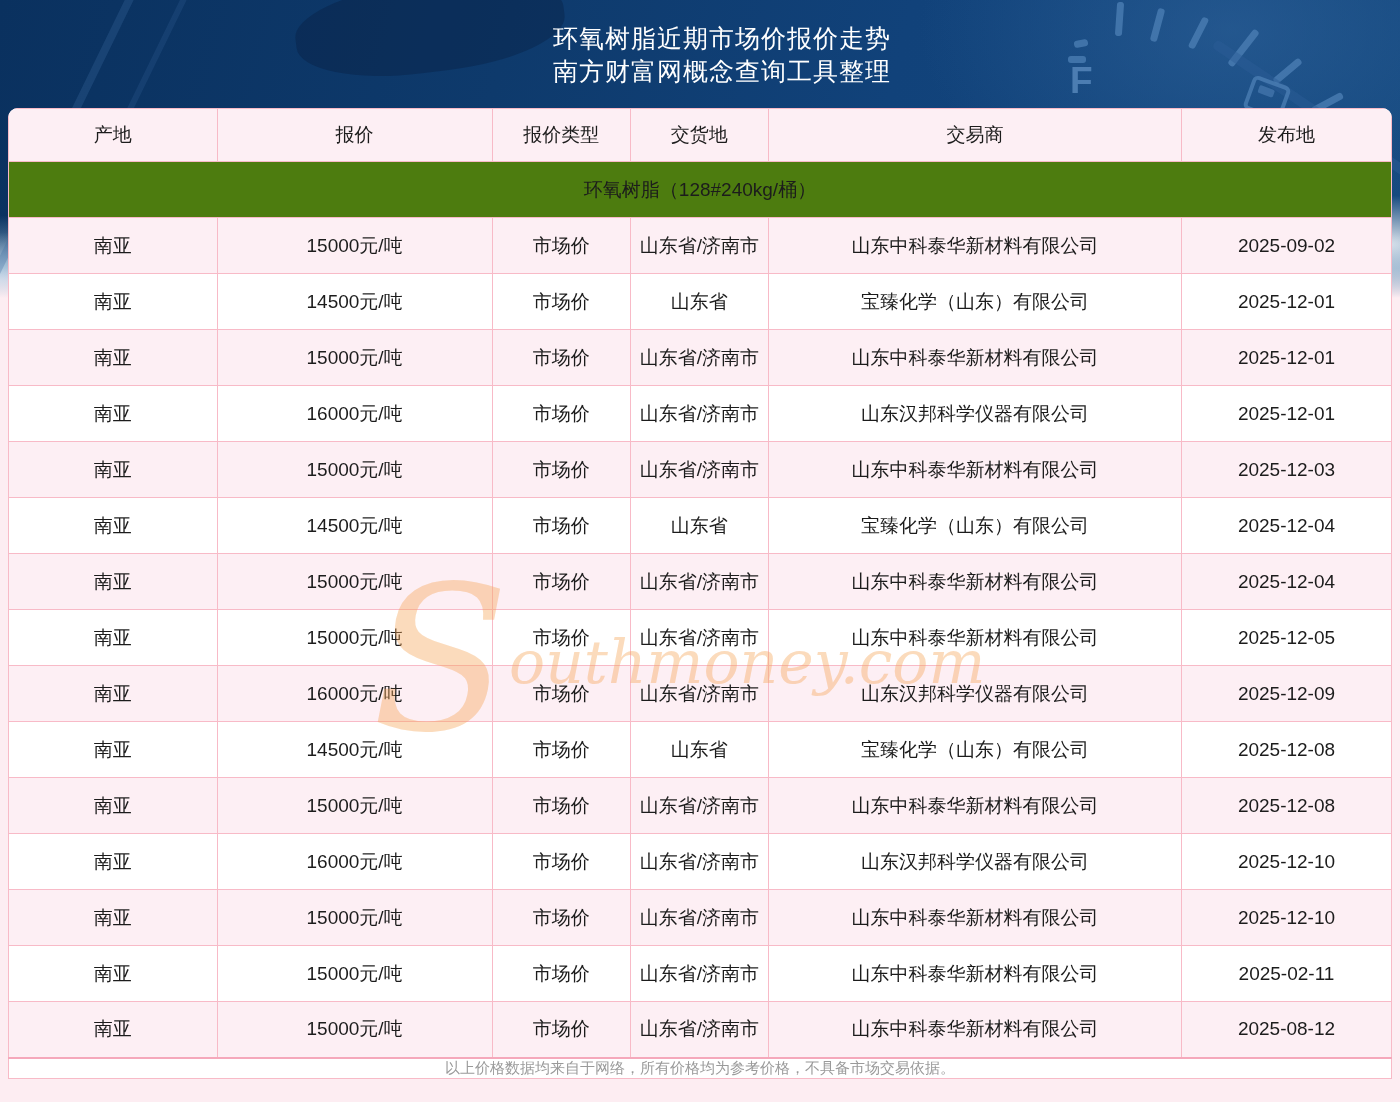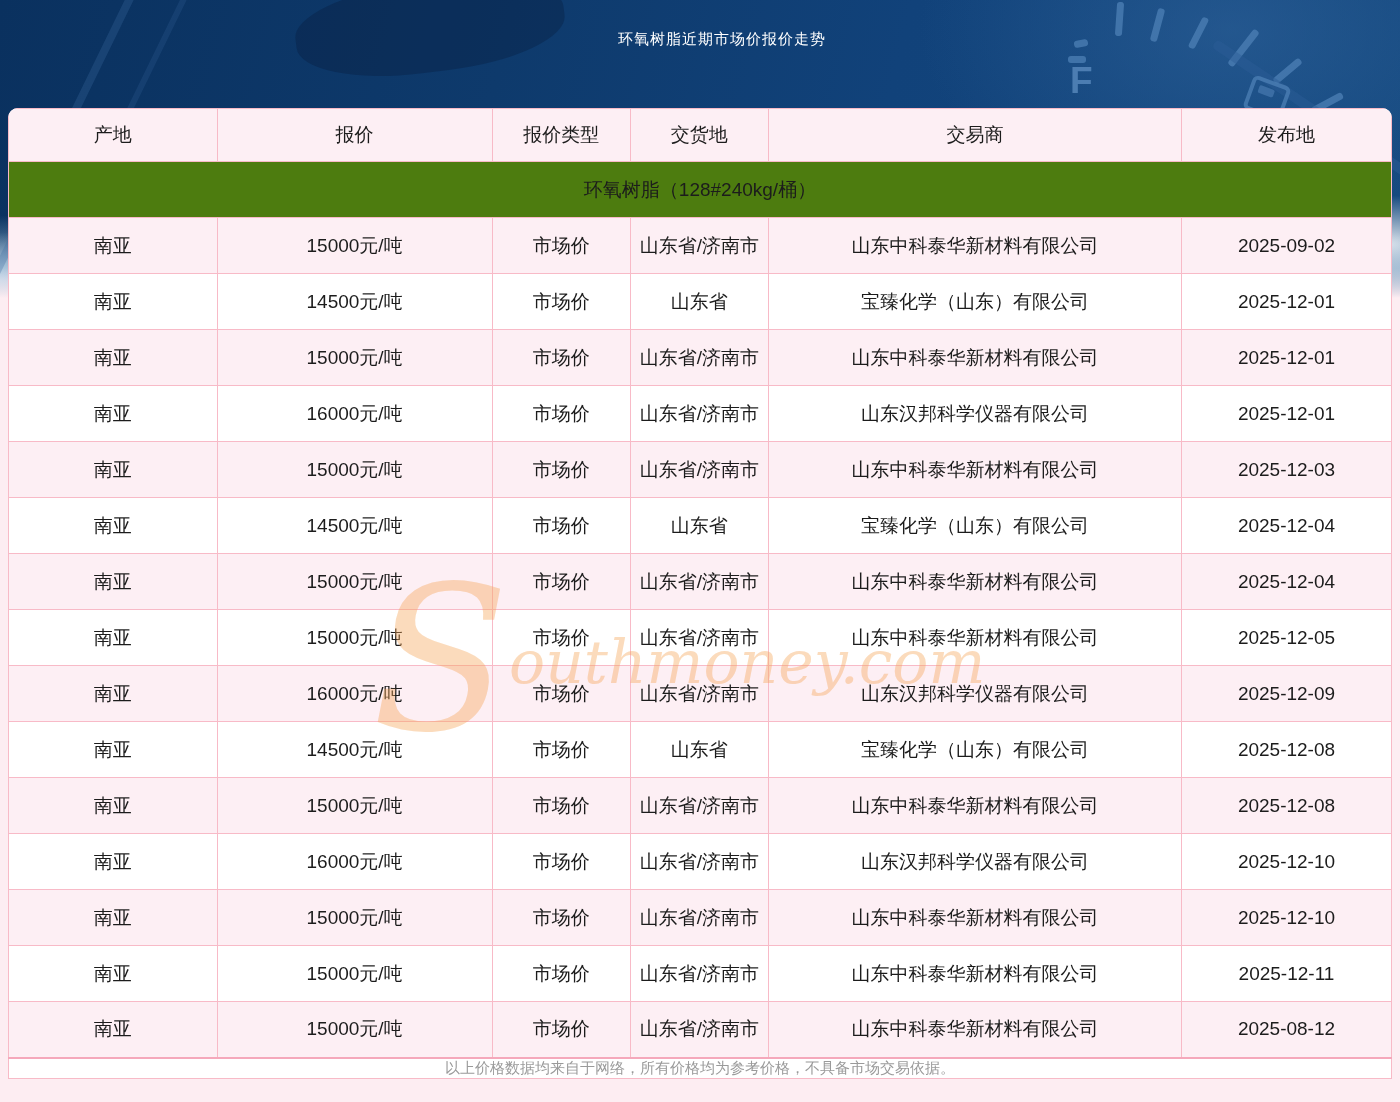--- a/index.html
+++ b/index.html
@@ -67,21 +67,21 @@
   .pump .pane {
     position: absolute; left: 5px; top: 4px; width: 16px; height: 8px;
     background: rgba(78,128,182,0.6); border-radius: 2px;
   }
 
   
   .page-title {
     position: absolute; left: 0; top: 22px; width: 1400px;
     text-align: center; z-index: 3; color: #ffffff;
   }
-  .page-title .line { font-size: 15px; line-height: 33px; letter-spacing: 1px; margin-left: 44px; }
+  .page-title .line { font-size: 25px; line-height: 33px; letter-spacing: 1px; margin-left: 44px; }
 
   
   .table-card {
     position: absolute; left: 8px; top: 108px; width: 1384px;
     z-index: 2;
     border-radius: 10px 10px 0 0;
     overflow: hidden;
     background: #ffffff;
   }
   table.price-table {
@@ -147,20 +147,21 @@
   <div class="tick h2"></div>
   <div class="rim"></div>
   <div class="gauge-f">F</div>
   <div class="pump">
       <div class="pane"></div>
     </div>
 </div>
 
 <div class="page-title">
   <div class="line">环氧树脂近期市场价报价走势</div>
+  <div class="line">南方财富网概念查询工具整理</div>
 </div>
 
 <div class="table-card">
   <table class="price-table">
     <colgroup>
       <col class="c0">
         <col class="c1">
         <col class="c2">
         <col class="c3">
         <col class="c4">
@@ -283,21 +284,21 @@
           <td class="c3">山东省/济南市</td>
           <td class="c4">山东中科泰华新材料有限公司</td>
           <td class="c5">2025-12-10</td>
         </tr>
         <tr class="drow white">
           <td class="c0">南亚</td>
           <td class="c1">15000元/吨</td>
           <td class="c2">市场价</td>
           <td class="c3">山东省/济南市</td>
           <td class="c4">山东中科泰华新材料有限公司</td>
-          <td class="c5">2025-12-11</td>
+          <td class="c5">2025-02-11</td>
         </tr>
         <tr class="drow pink">
           <td class="c0">南亚</td>
           <td class="c1">15000元/吨</td>
           <td class="c2">市场价</td>
           <td class="c3">山东省/济南市</td>
           <td class="c4">山东中科泰华新材料有限公司</td>
           <td class="c5">2025-08-12</td>
         </tr>
       </tbody>

